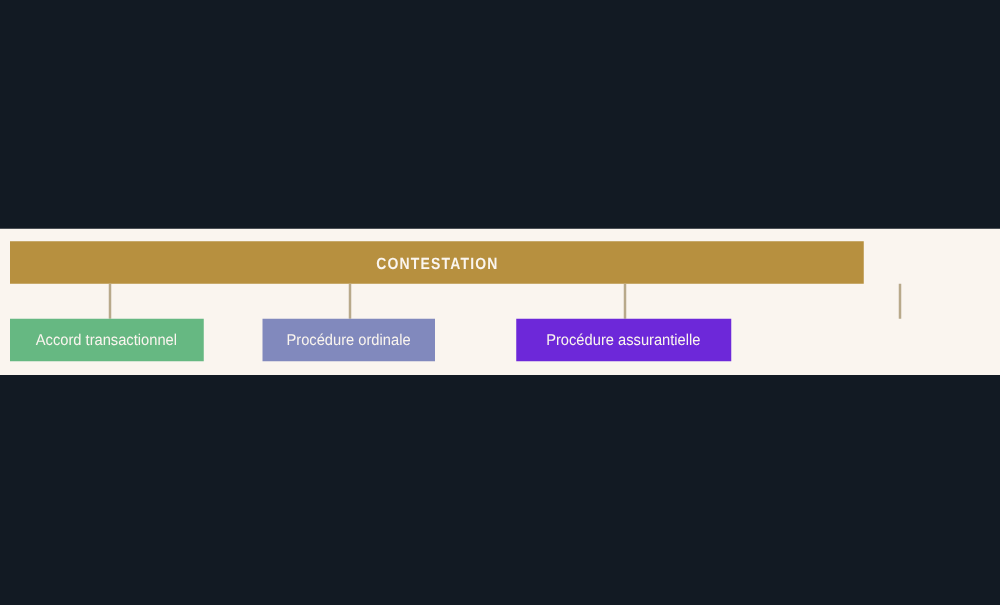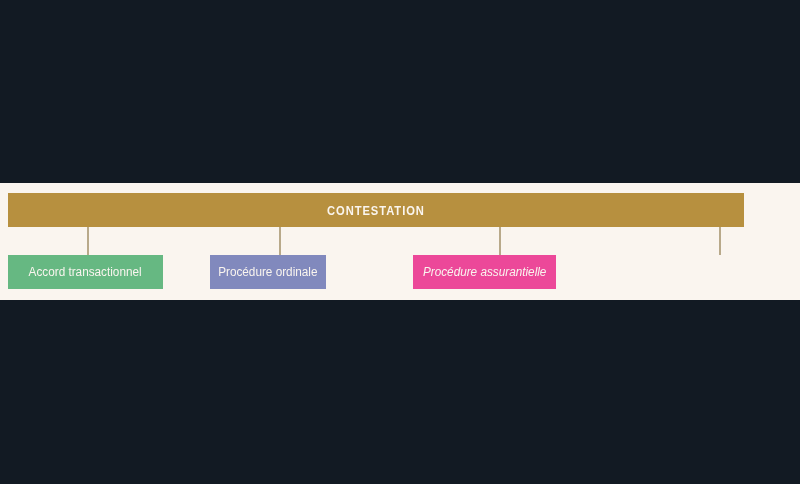--- a/index.html
+++ b/index.html
@@ -29,21 +29,21 @@
     width: 800px;
     height: 117px;
     background: #faf5ef;
   }
 
   
   #root-bar {
     position: absolute;
     left: 8px;
     top: 10px;            
-    width: 736px;
+    width: 683px;
     height: 34px;
     background: #b7903f;
     display: flex;
     align-items: center;
     justify-content: center;
   }
   #root-bar .root-label {
     color: #faf5ef;
     font-size: 13px;
     font-weight: bold;
@@ -97,23 +97,23 @@
 
     <div class="connector" style="left:87px;"></div>
     <div class="connector" style="left:279px;"></div>
     <div class="connector" style="left:499px;"></div>
     <div class="connector" style="left:719px;"></div>
 
     <div class="node-box" style="left:8px; width:155px; background:#66b882;">
       <span class="node-label">Accord transactionnel</span>
     </div>
 
-    <div class="node-box" style="left:210px; width:116px; background:#8189bd;">
+    <div class="node-box" style="left:210px; width:138px; background:#8189bd;">
       <span class="node-label">Procédure ordinale</span>
     </div>
 
-    <div class="node-box" style="left:413px; width:143px; background:#ec4899;font-style:italic;">
+    <div class="node-box" style="left:413px; width:172px; background:#6d28d9;">
       <span class="node-label">Procédure assurantielle</span>
     </div>
 
 
   </div>
 </div>
 
 </body></html>

